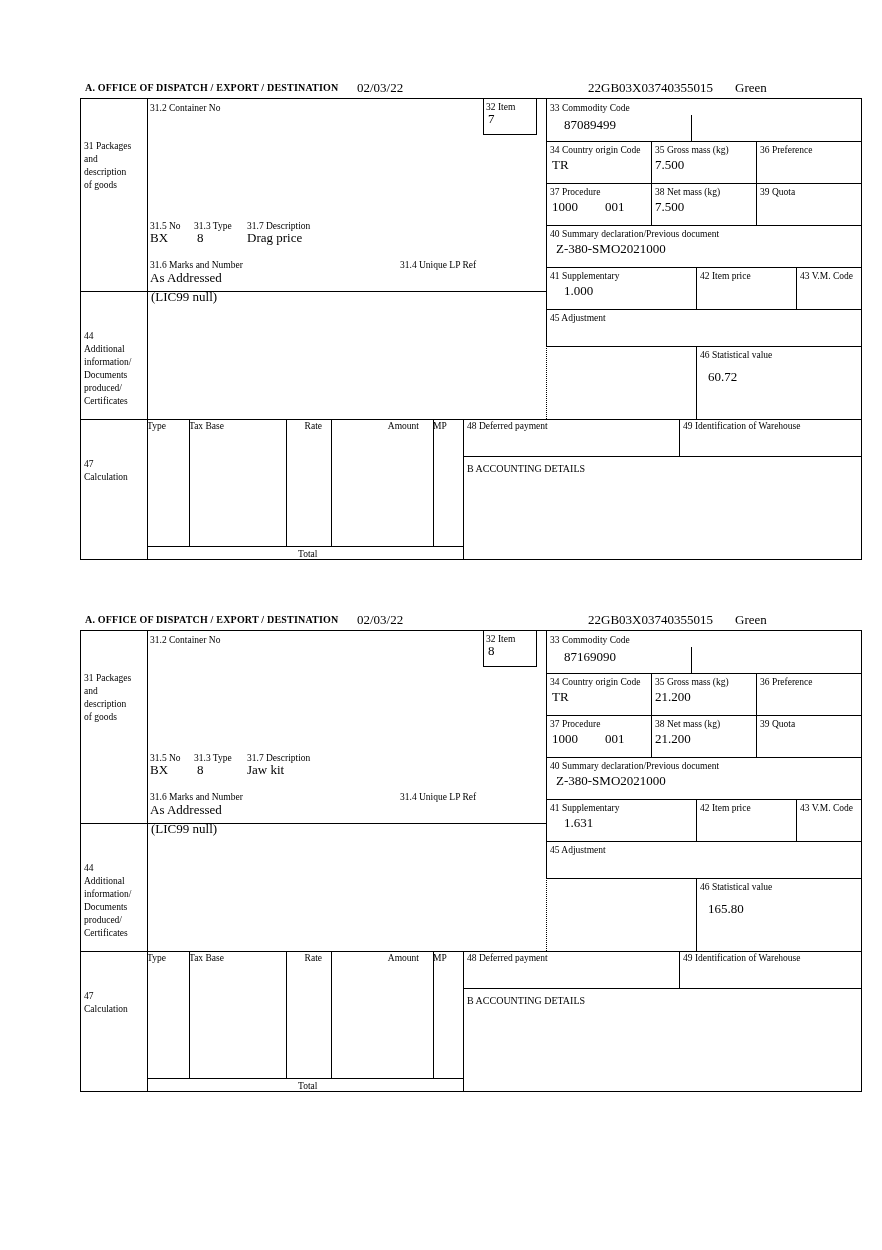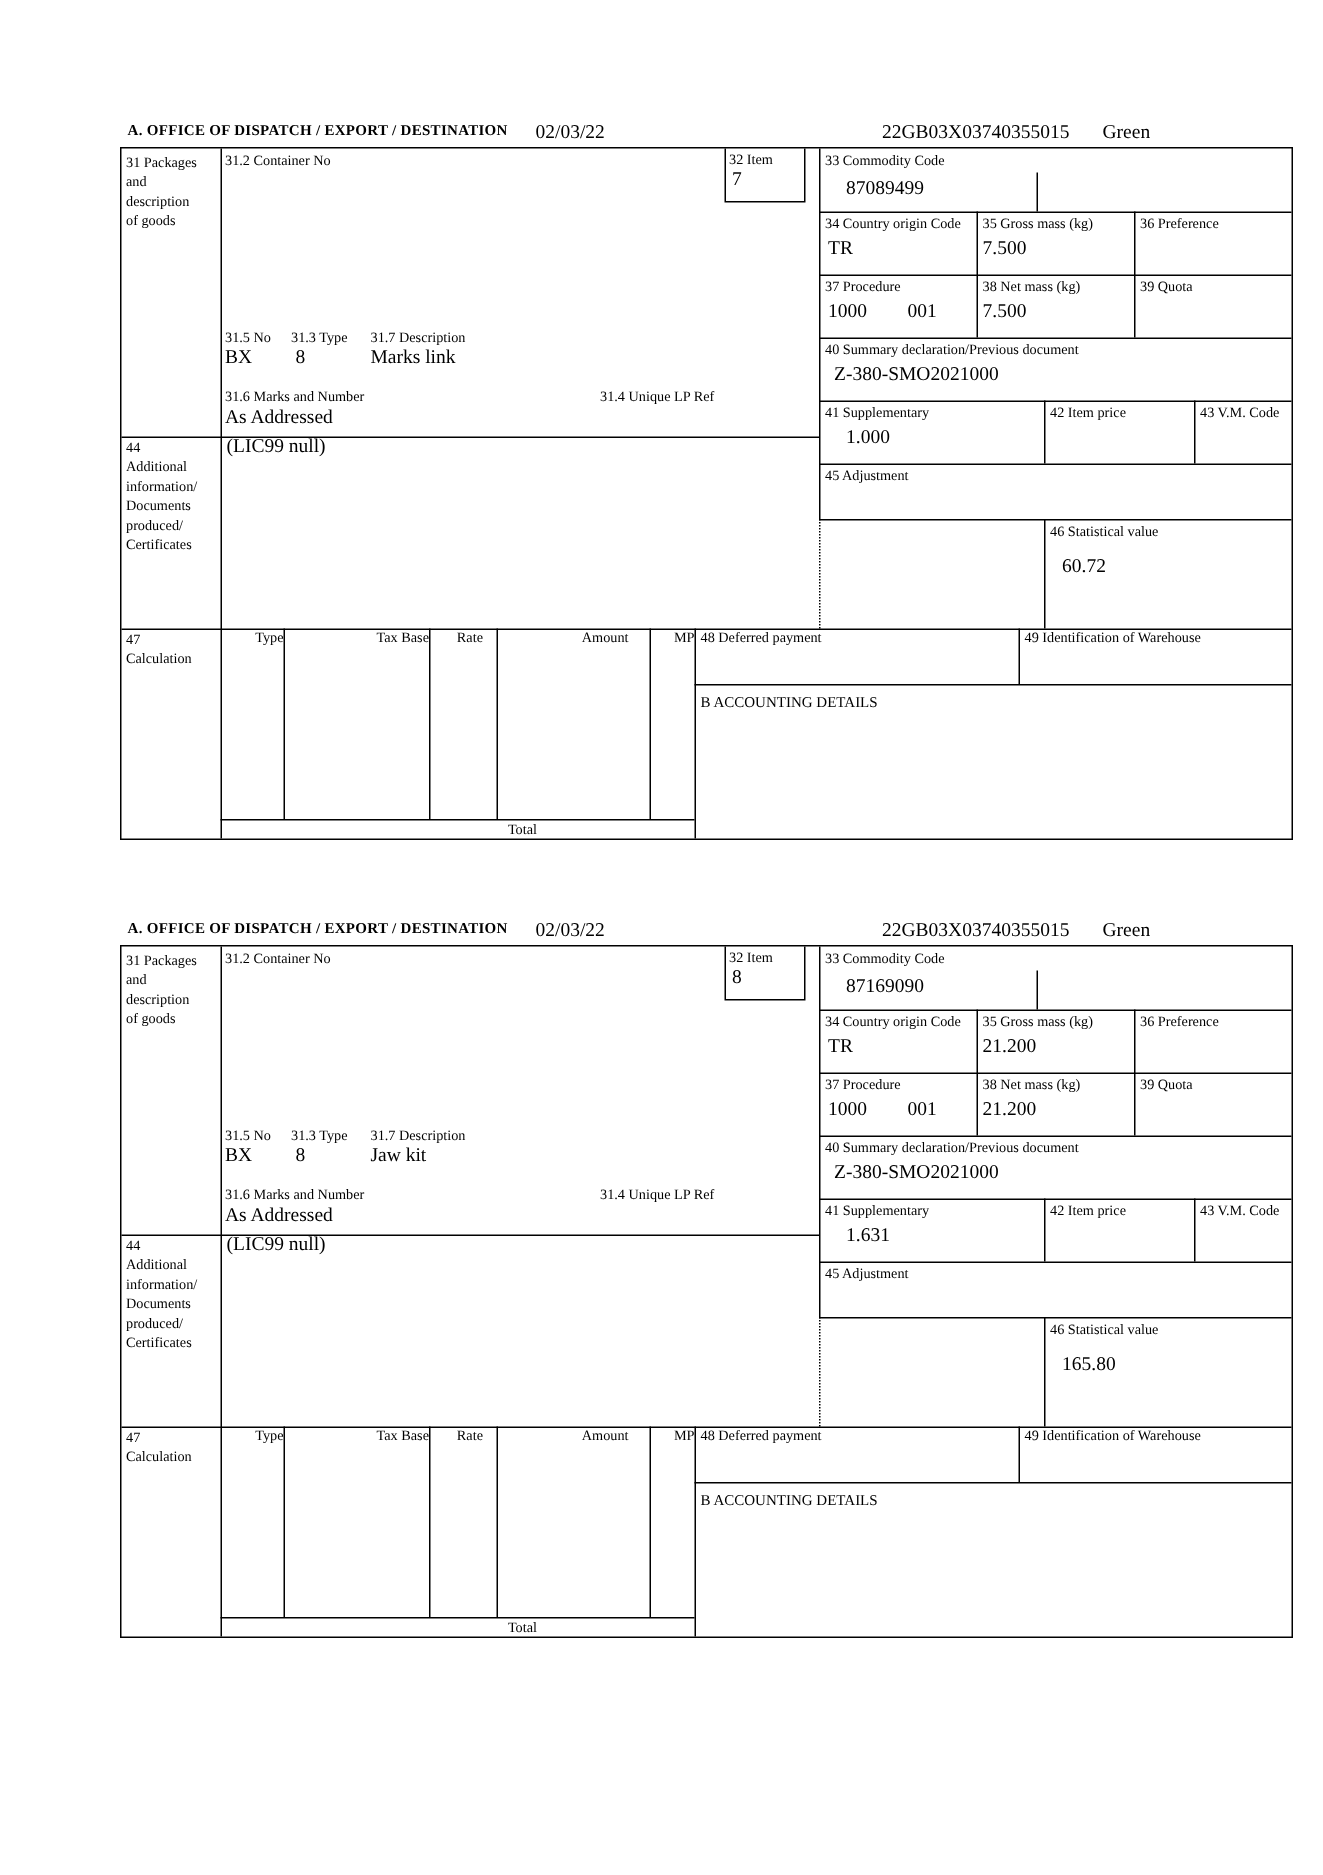--- a/index.html
+++ b/index.html
@@ -13,23 +13,23 @@
   .hdr-office { position:absolute; left:85px; top:2px; font-size:10px; font-weight:bold; letter-spacing:.2px; white-space:nowrap; }
   .hdr-date { position:absolute; left:357px; top:0; font-size:13px; white-space:nowrap; }
   .hdr-ref { position:absolute; left:588px; top:0; font-size:13px; white-space:nowrap; }
   .hdr-ref .routing { position:absolute; left:147px; top:0; }
   .form { position:absolute; left:80px; top:18px; width:782px; height:462px; border:1px solid #000; }
   .hl, .vl { position:absolute; background:#000; }
   .hl { height:1px; }
   .vl { width:1px; }
   .vl.dot { background:none; width:0; border-left:1px dotted #000; }
   .lab { position:absolute; font-size:9.5px; line-height:11px; white-space:nowrap; }
-  .lab.wrap { white-space:normal; line-height:13px; }
+  .lab.wrap { white-space:normal; line-height:13px;margin-top:37px; }
   .lab.wrap span { display:block; }
-  .lab.ctr { text-align:right; }
+  .lab.ctr { text-align:left; }
   .lab.rgt { text-align:right; }
   .val { position:absolute; font-size:13px; line-height:14px; white-space:nowrap; }
   .bold { font-weight:normal; }
 </style>
 </head>
 <body>
 
 <div id="page">
 <section class="sheet" style="top: 80px;">
 
@@ -89,21 +89,21 @@
       <span>47</span>
       <span>Calculation</span>
     </div>
 
     <div class="lab" style="left:69px;top:4px">31.2 Container No</div>
     <div class="lab" style="left:69px;top:122px">31.5 No</div>
     <div class="lab" style="left:113px;top:122px">31.3 Type</div>
     <div class="lab" style="left:166px;top:122px">31.7 Description</div>
     <div class="val" style="left:69px;top:132px">BX</div>
     <div class="val" style="left:116px;top:132px">8</div>
-    <div class="val" style="left:166px;top:132px">Marks link</div>
+    <div class="val" style="left:166px;top:132px">Drag price</div>
     <div class="lab" style="left:69px;top:161px">31.6 Marks and Number</div>
     <div class="lab" style="left:319px;top:161px">31.4 Unique LP Ref</div>
     <div class="val" style="left:69px;top:172px">As Addressed</div>
 
     <div class="lab" style="left:405px;top:3px">32 Item</div>
     <div class="val" style="left:407px;top:13px">7</div>
 
     <div class="lab" style="left:469px;top:4px">33 Commodity Code</div>
     <div class="val" style="left:483px;top:19px">87089499</div>
 

